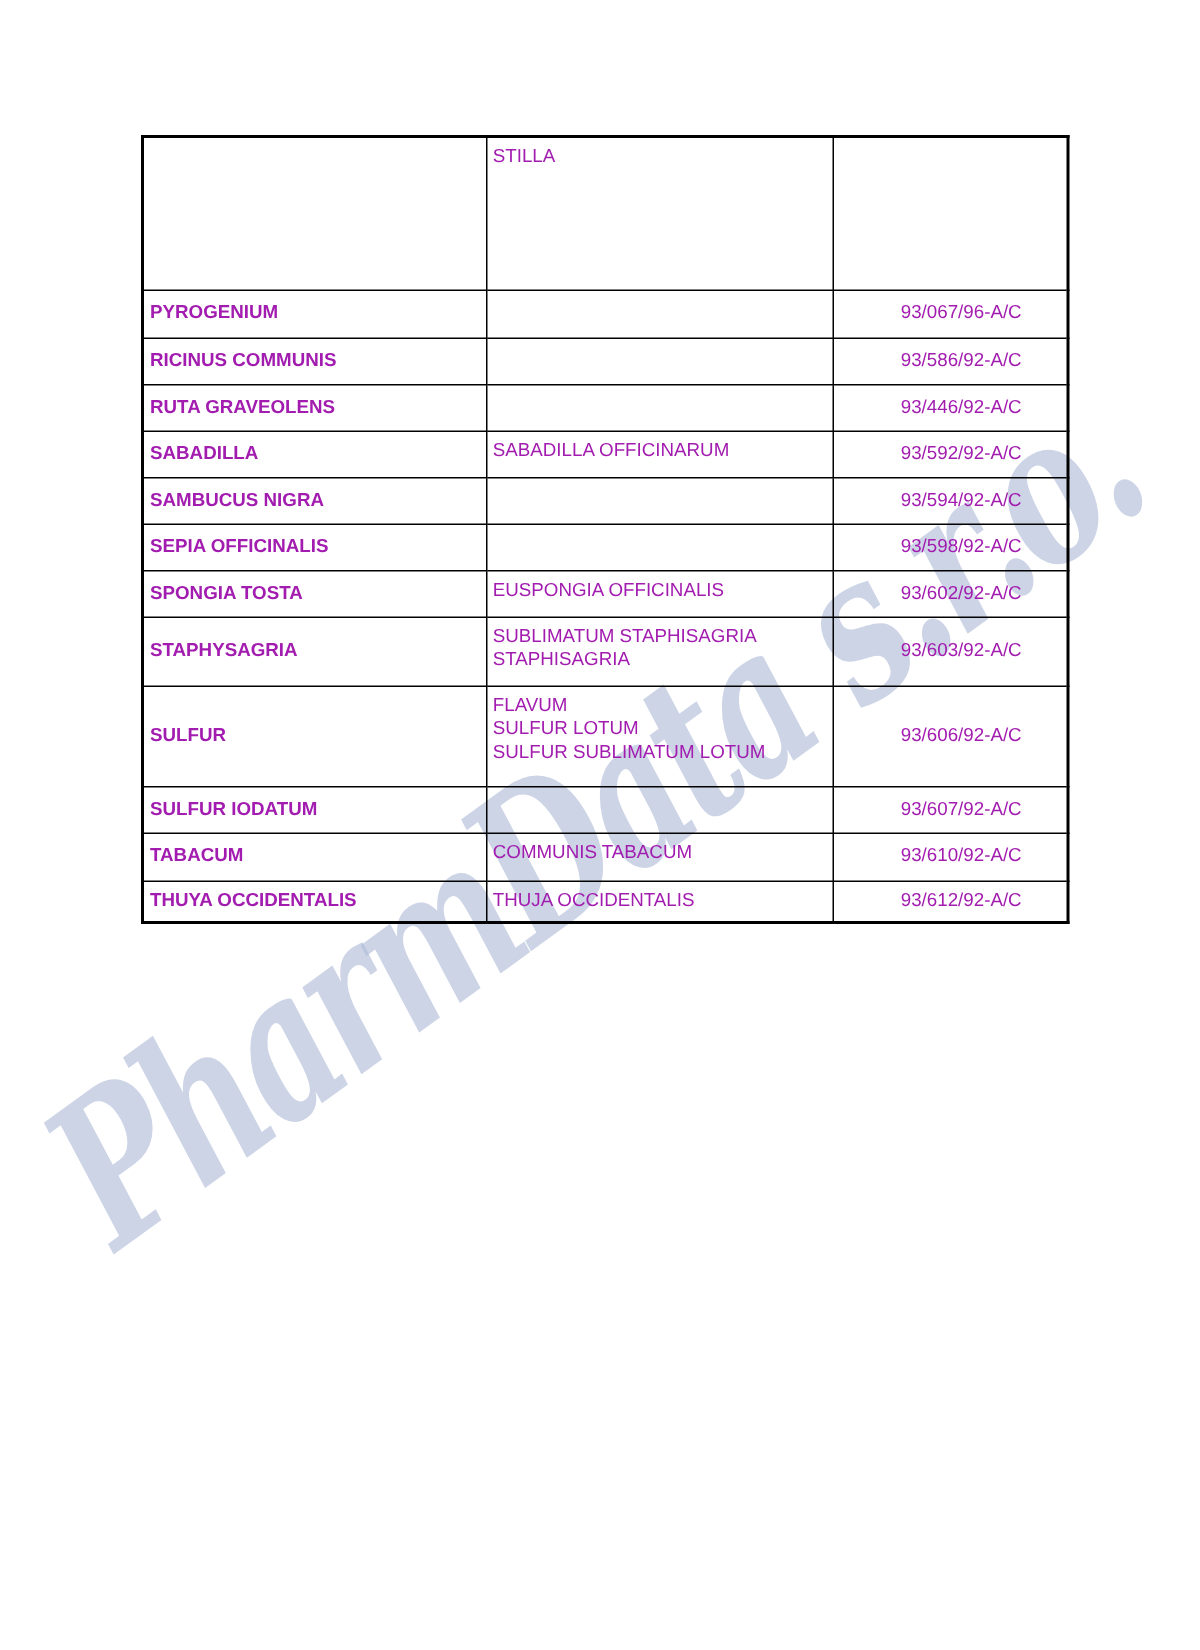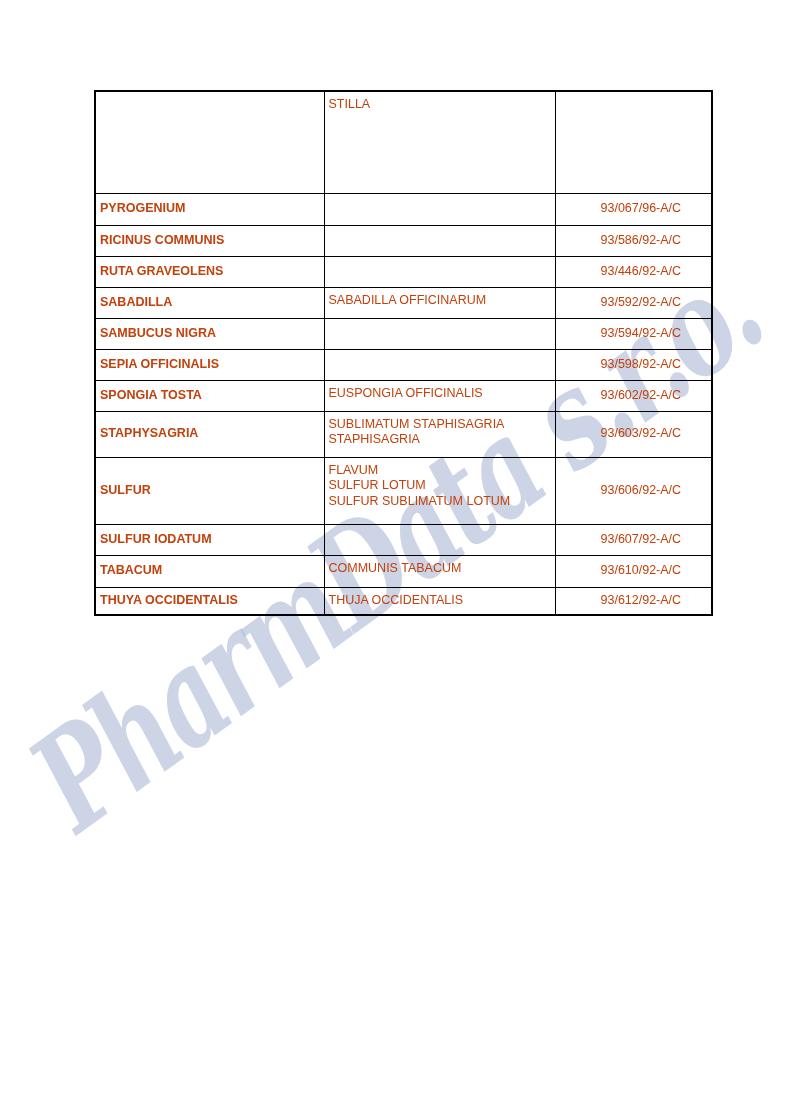--- a/index.html
+++ b/index.html
@@ -43,21 +43,21 @@
     border: 2px solid #000000;
     background: transparent;
   }
   .doc-table col.c1 { width: 229px; }
   .doc-table col.c2 { width: 231px; }
   .doc-table col.c3 { width: 157px; }
   .doc-table td {
     border: 1px solid #000000;
     font-size: 12.5px;
     line-height: 15.5px;
-    color: #c2410c;
+    color: #a21caf;
     padding: 2px 5px 2px 4px;
     overflow: hidden;
     background: transparent;
   }
   .doc-table td.cell-name {
     font-weight: bold;
     vertical-align: middle;
   }
   .doc-table td.cell-syn {
     vertical-align: top;

